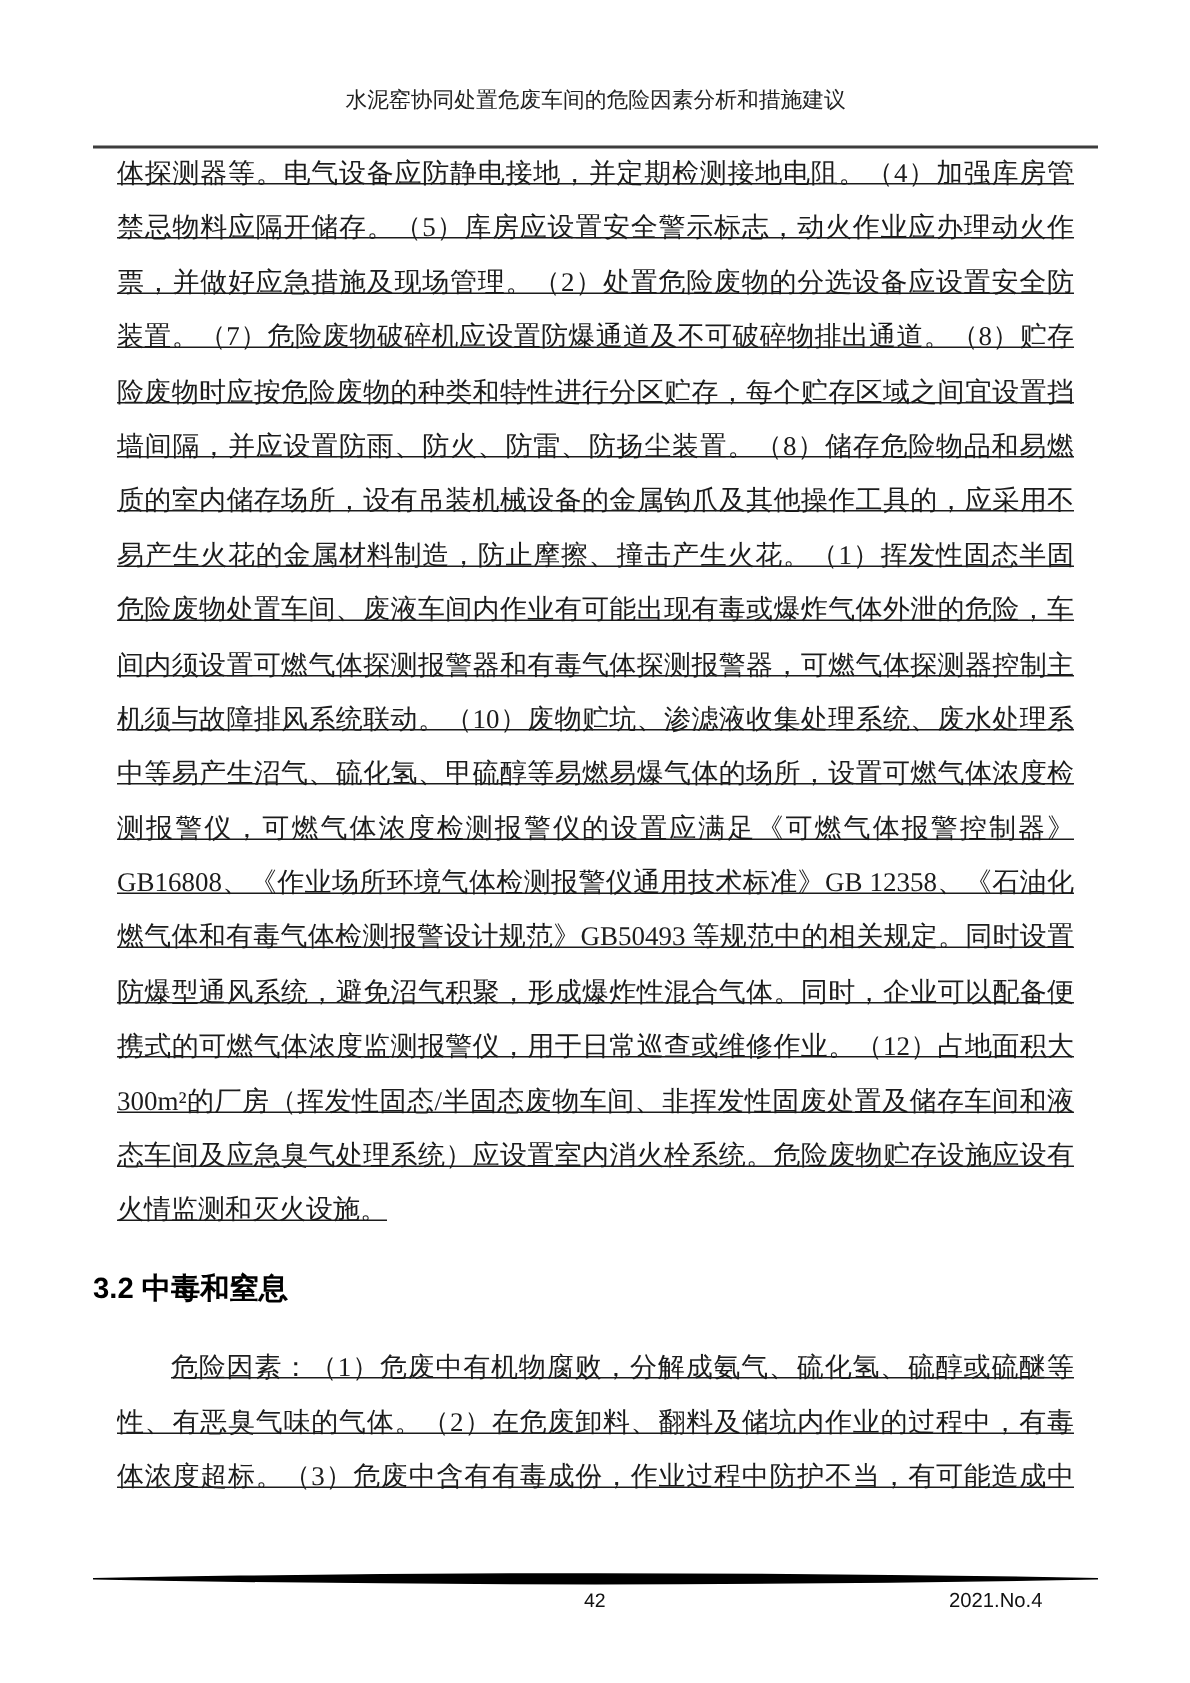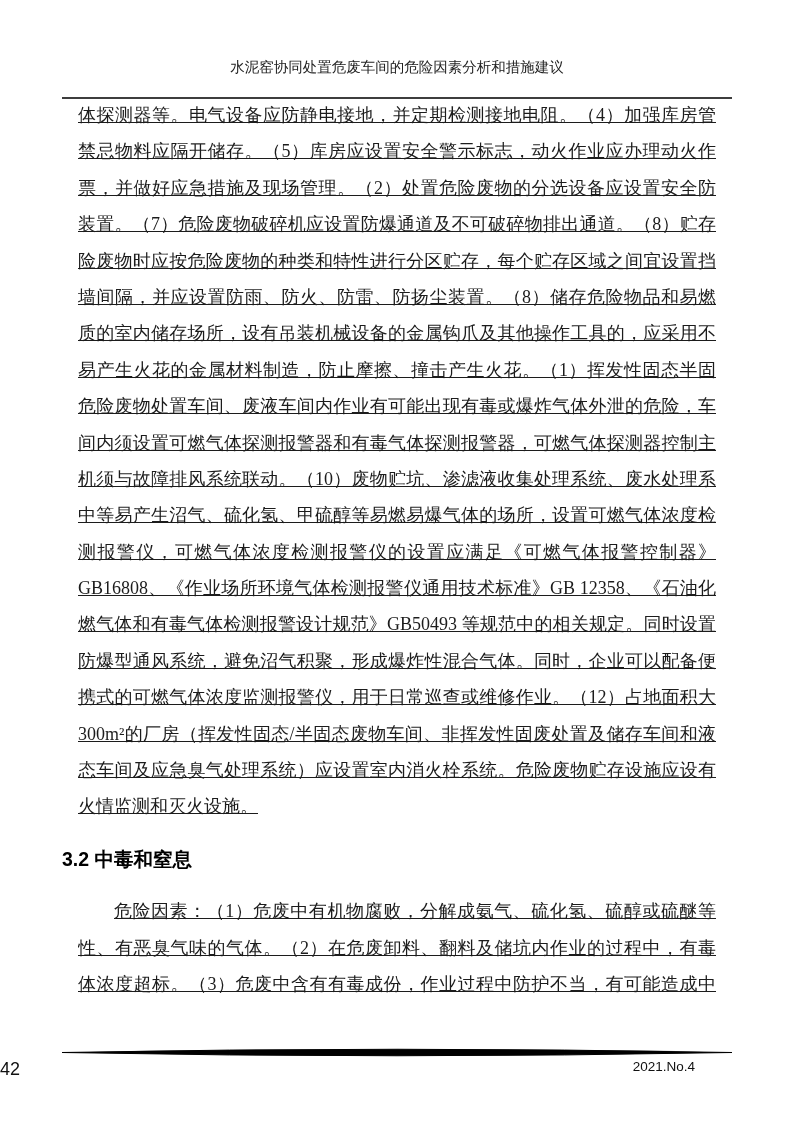--- a/index.html
+++ b/index.html
@@ -23,22 +23,22 @@
   }
   .para .line:last-child{text-align-last:left;}
   .para.indented .line:first-child{text-indent:2em;}
   .heading{
     margin:4px 0 0 0;font-size:19.5px;font-weight:bold;color:#000;
     line-height:36.4px;height:36.4px;
     font-family:Liberation Sans, sans-serif;
   }
   .footer-rule{position:absolute;left:62px;top:1046px;width:670px;height:13px;}
   .page-num{
-    position:absolute;top:1059px;left:0;width:100%;text-align:left;
-    font-family:"Liberation Sans","DejaVu Sans",sans-serif;font-size:18px;color:#111;
+    position:absolute;top:1059px;left:0;width:100%;text-align:center;
+    font-family:"Liberation Sans","DejaVu Sans",sans-serif;font-size:13px;color:#111;
   }
   .issue{
     position:absolute;top:1059px;right:98px;
     font-family:"Liberation Sans","DejaVu Sans",sans-serif;font-size:13.5px;color:#111;
   }
 </style>
 </head>
 <body>
 
 <div class="page">

